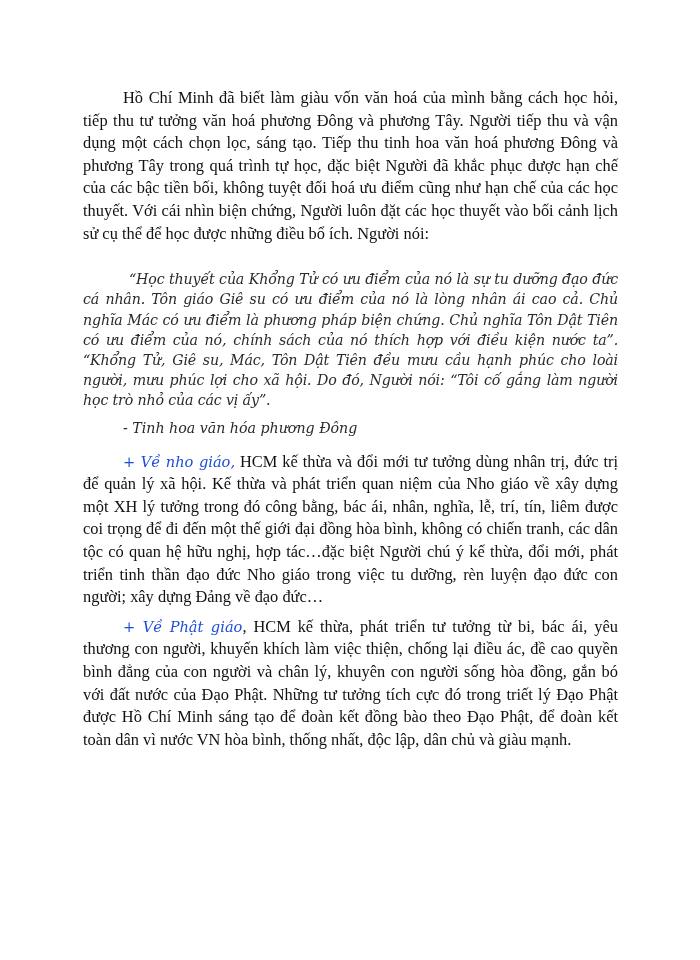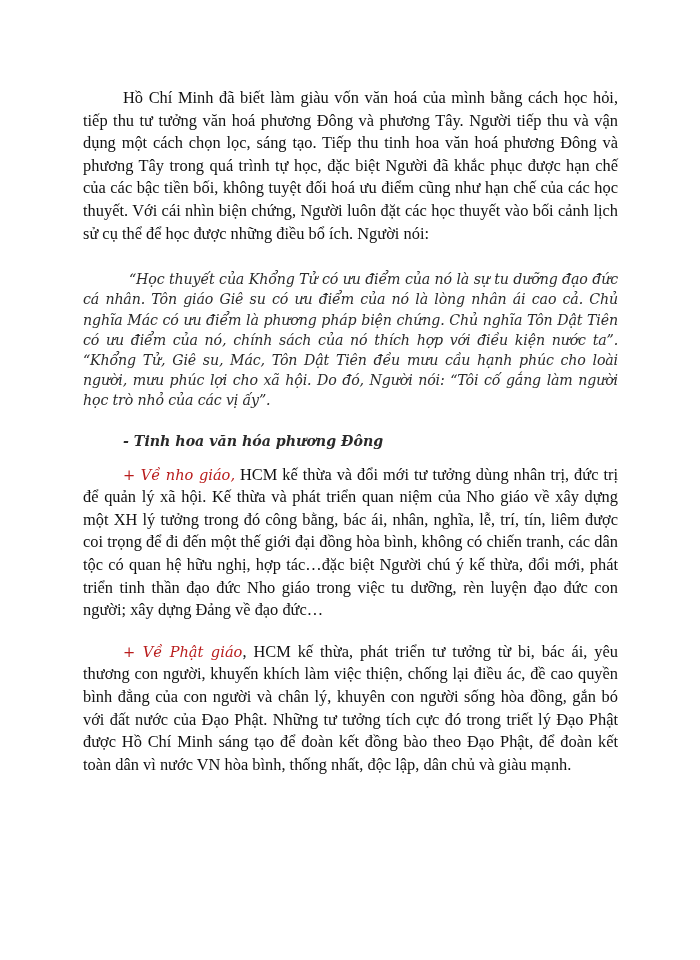--- a/index.html
+++ b/index.html
@@ -47,36 +47,35 @@
     margin-top: 24px;
     font-family: "DejaVu Serif", "Liberation Serif", serif;
     font-style: italic;
     font-size: 14.2px;
     line-height: 20.2px;
     color: #2a2a2a;
     text-indent: 46px;
     letter-spacing: -0.15px;
   }
   .subhead {
-    margin-top: 19px;
+    margin-top: 6px;
     font-family: "DejaVu Serif", "Liberation Serif", serif;
     font-style: italic;
     font-size: 14.2px;
     line-height: 22px;
     color: #2a2a2a;
     text-indent: 40px;
-    font-weight: bold;
   }
   .nho { margin-top: 12px; }
-  .phat { margin-top: 19px; }
+  .phat { margin-top: 7px; }
   .lead-italic {
     font-family: "DejaVu Serif", "Liberation Serif", serif;
     font-style: italic;
     font-size: 14.6px;
-    color: #b91c1c;
+    color: #1d4ed8;
   }
 </style>
 </head>
 <body>
 
 <div class="page">
   <div class="content">
 
 
 

